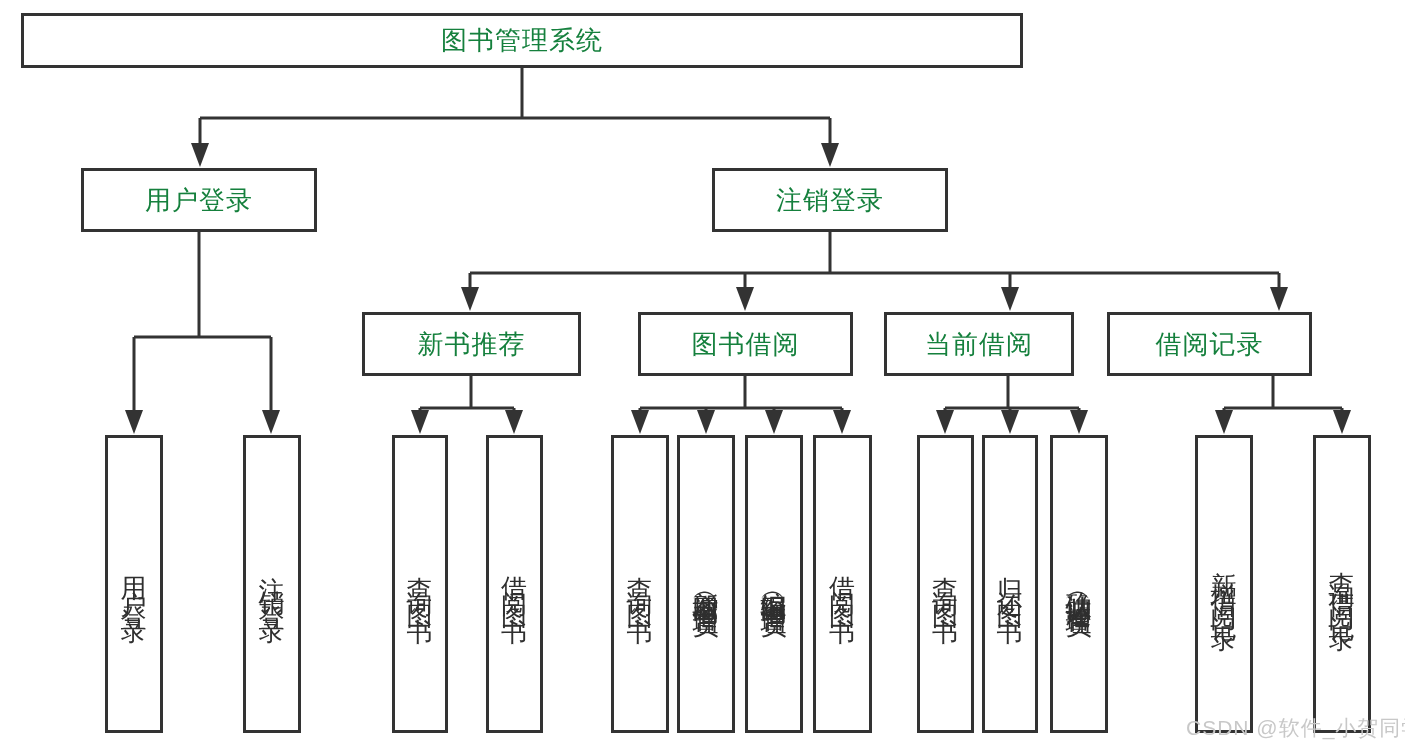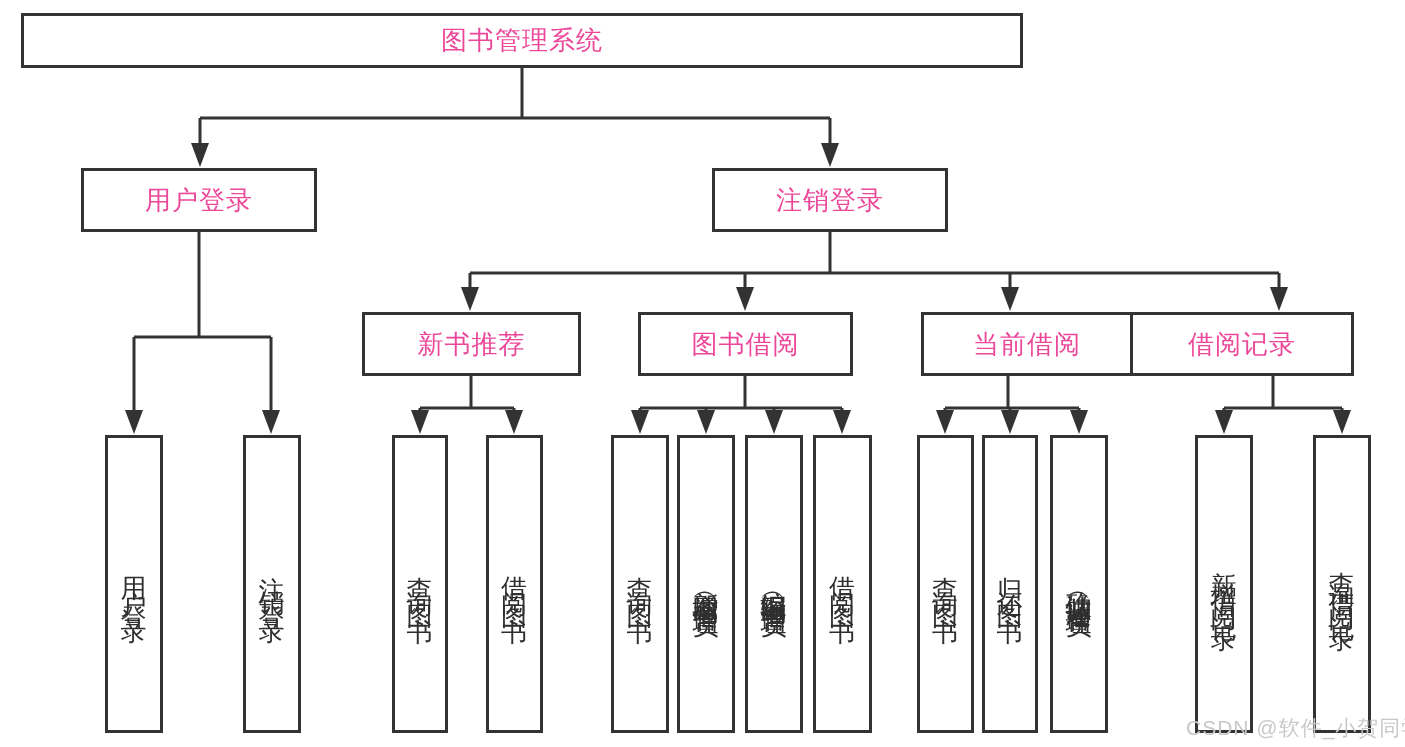--- a/index.html
+++ b/index.html
@@ -9,21 +9,21 @@
     font-family:"Liberation Sans","DejaVu Sans",sans-serif;
   }
   .stage{position:absolute;inset:0;}
   .wires{position:absolute;left:0;top:0;z-index:1;}
   .hbox,.vbox{
     position:absolute;box-sizing:border-box;background:#ffffff;
     border:3px solid #333333;z-index:2;
     display:flex;align-items:center;justify-content:center;
   }
   .lbl{
-    font-size:26px;color:#ec4899;letter-spacing:1px;white-space:nowrap;
+    font-size:26px;color:#15803d;letter-spacing:1px;white-space:nowrap;
   }
   .vtxt{
     writing-mode:vertical-rl;text-orientation:mixed;
     font-size:26px;color:#2f2f2f;line-height:1;
   }
   .ls-lg{letter-spacing:14px;}
   .ls-md{letter-spacing:11px;}
   .ls-sm{letter-spacing:3px;}
   .watermark{
     position:absolute;left:1186px;top:714px;z-index:5;
@@ -85,24 +85,24 @@
   <div class="hbox" style="left:712px;top:168px;width:236px;height:64px">
     <span class="lbl">注销登录</span>
   </div>
 
   <div class="hbox" style="left:362px;top:312px;width:219px;height:64px">
     <span class="lbl">新书推荐</span>
   </div>
   <div class="hbox" style="left:638px;top:312px;width:215px;height:64px">
     <span class="lbl">图书借阅</span>
   </div>
-  <div class="hbox" style="left:921px;top:312px;width:212px;height:64px">
+  <div class="hbox" style="left:884px;top:312px;width:190px;height:64px">
     <span class="lbl">当前借阅</span>
   </div>
-  <div class="hbox" style="left:1130px;top:312px;width:224px;height:64px">
+  <div class="hbox" style="left:1107px;top:312px;width:205px;height:64px">
     <span class="lbl">借阅记录</span>
   </div>
 
   <div class="vbox" style="left:105px;top:435px;width:58px;height:298px">
     <span class="vtxt ls-lg">用户登录</span>
   </div>
   <div class="vbox" style="left:243px;top:435px;width:58px;height:298px">
     <span class="vtxt ls-lg">注销登录</span>
   </div>
 

